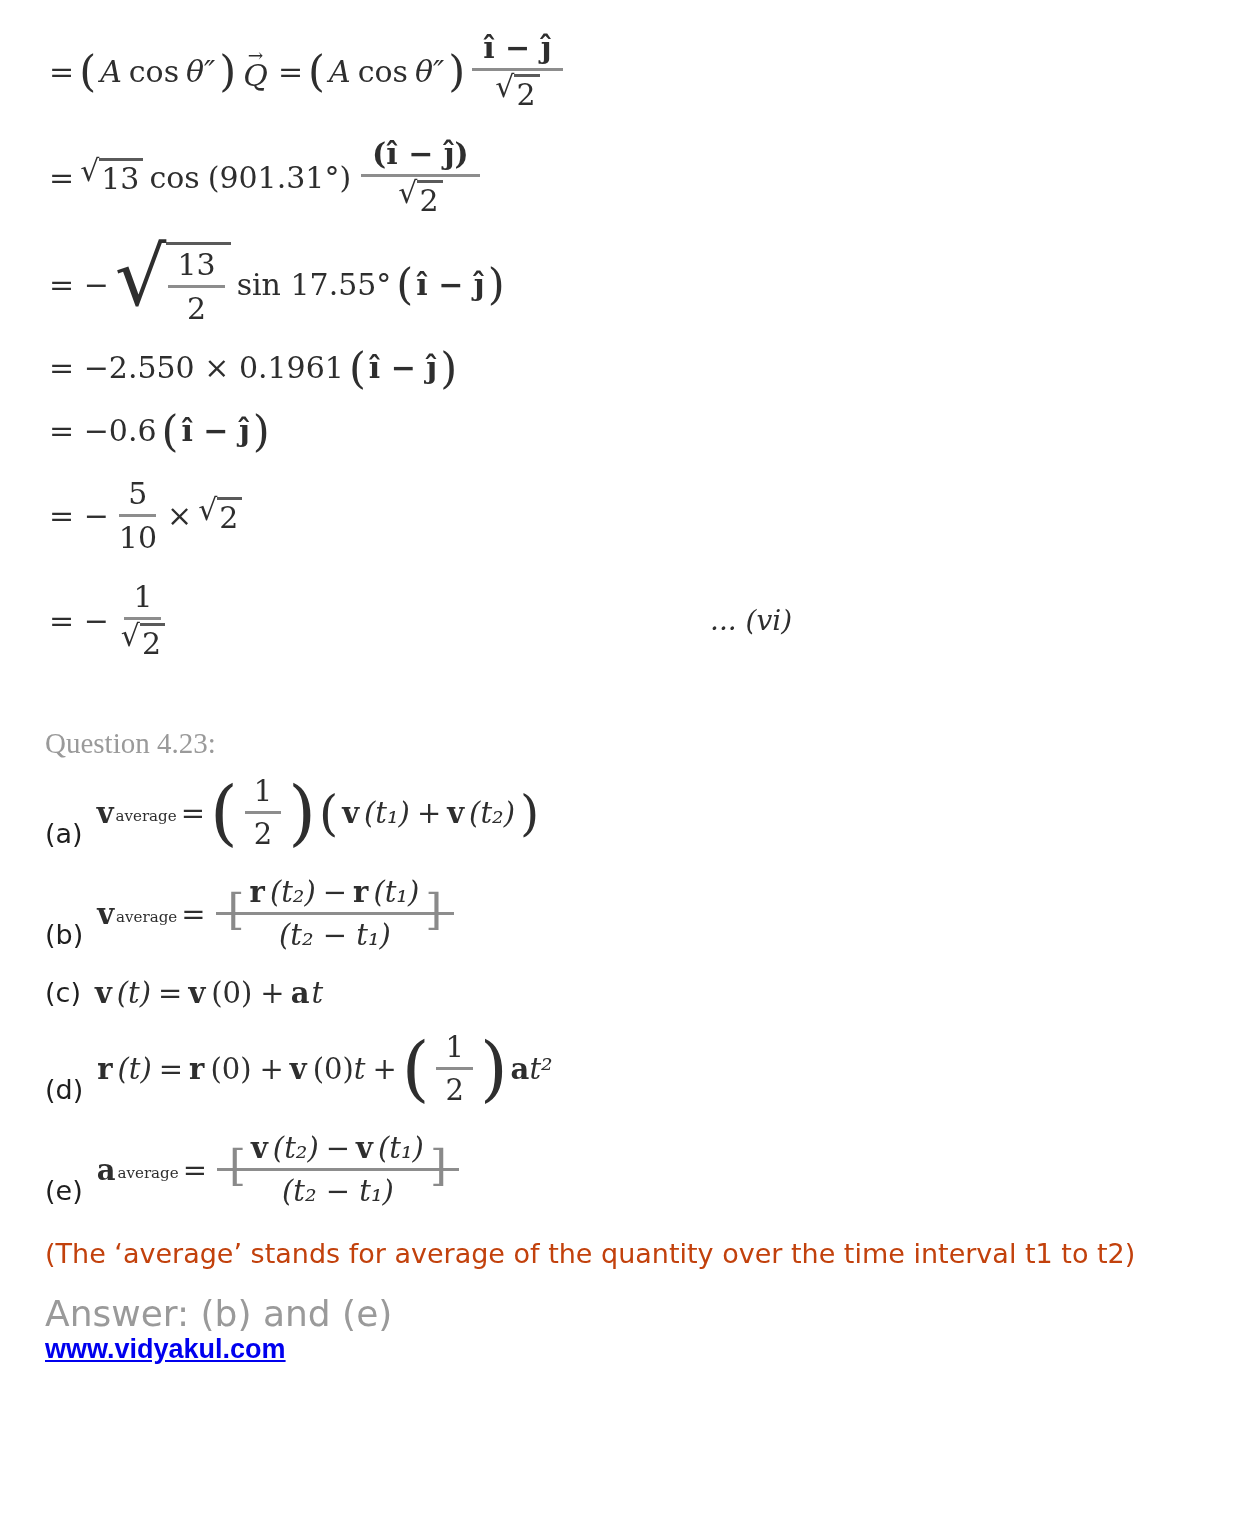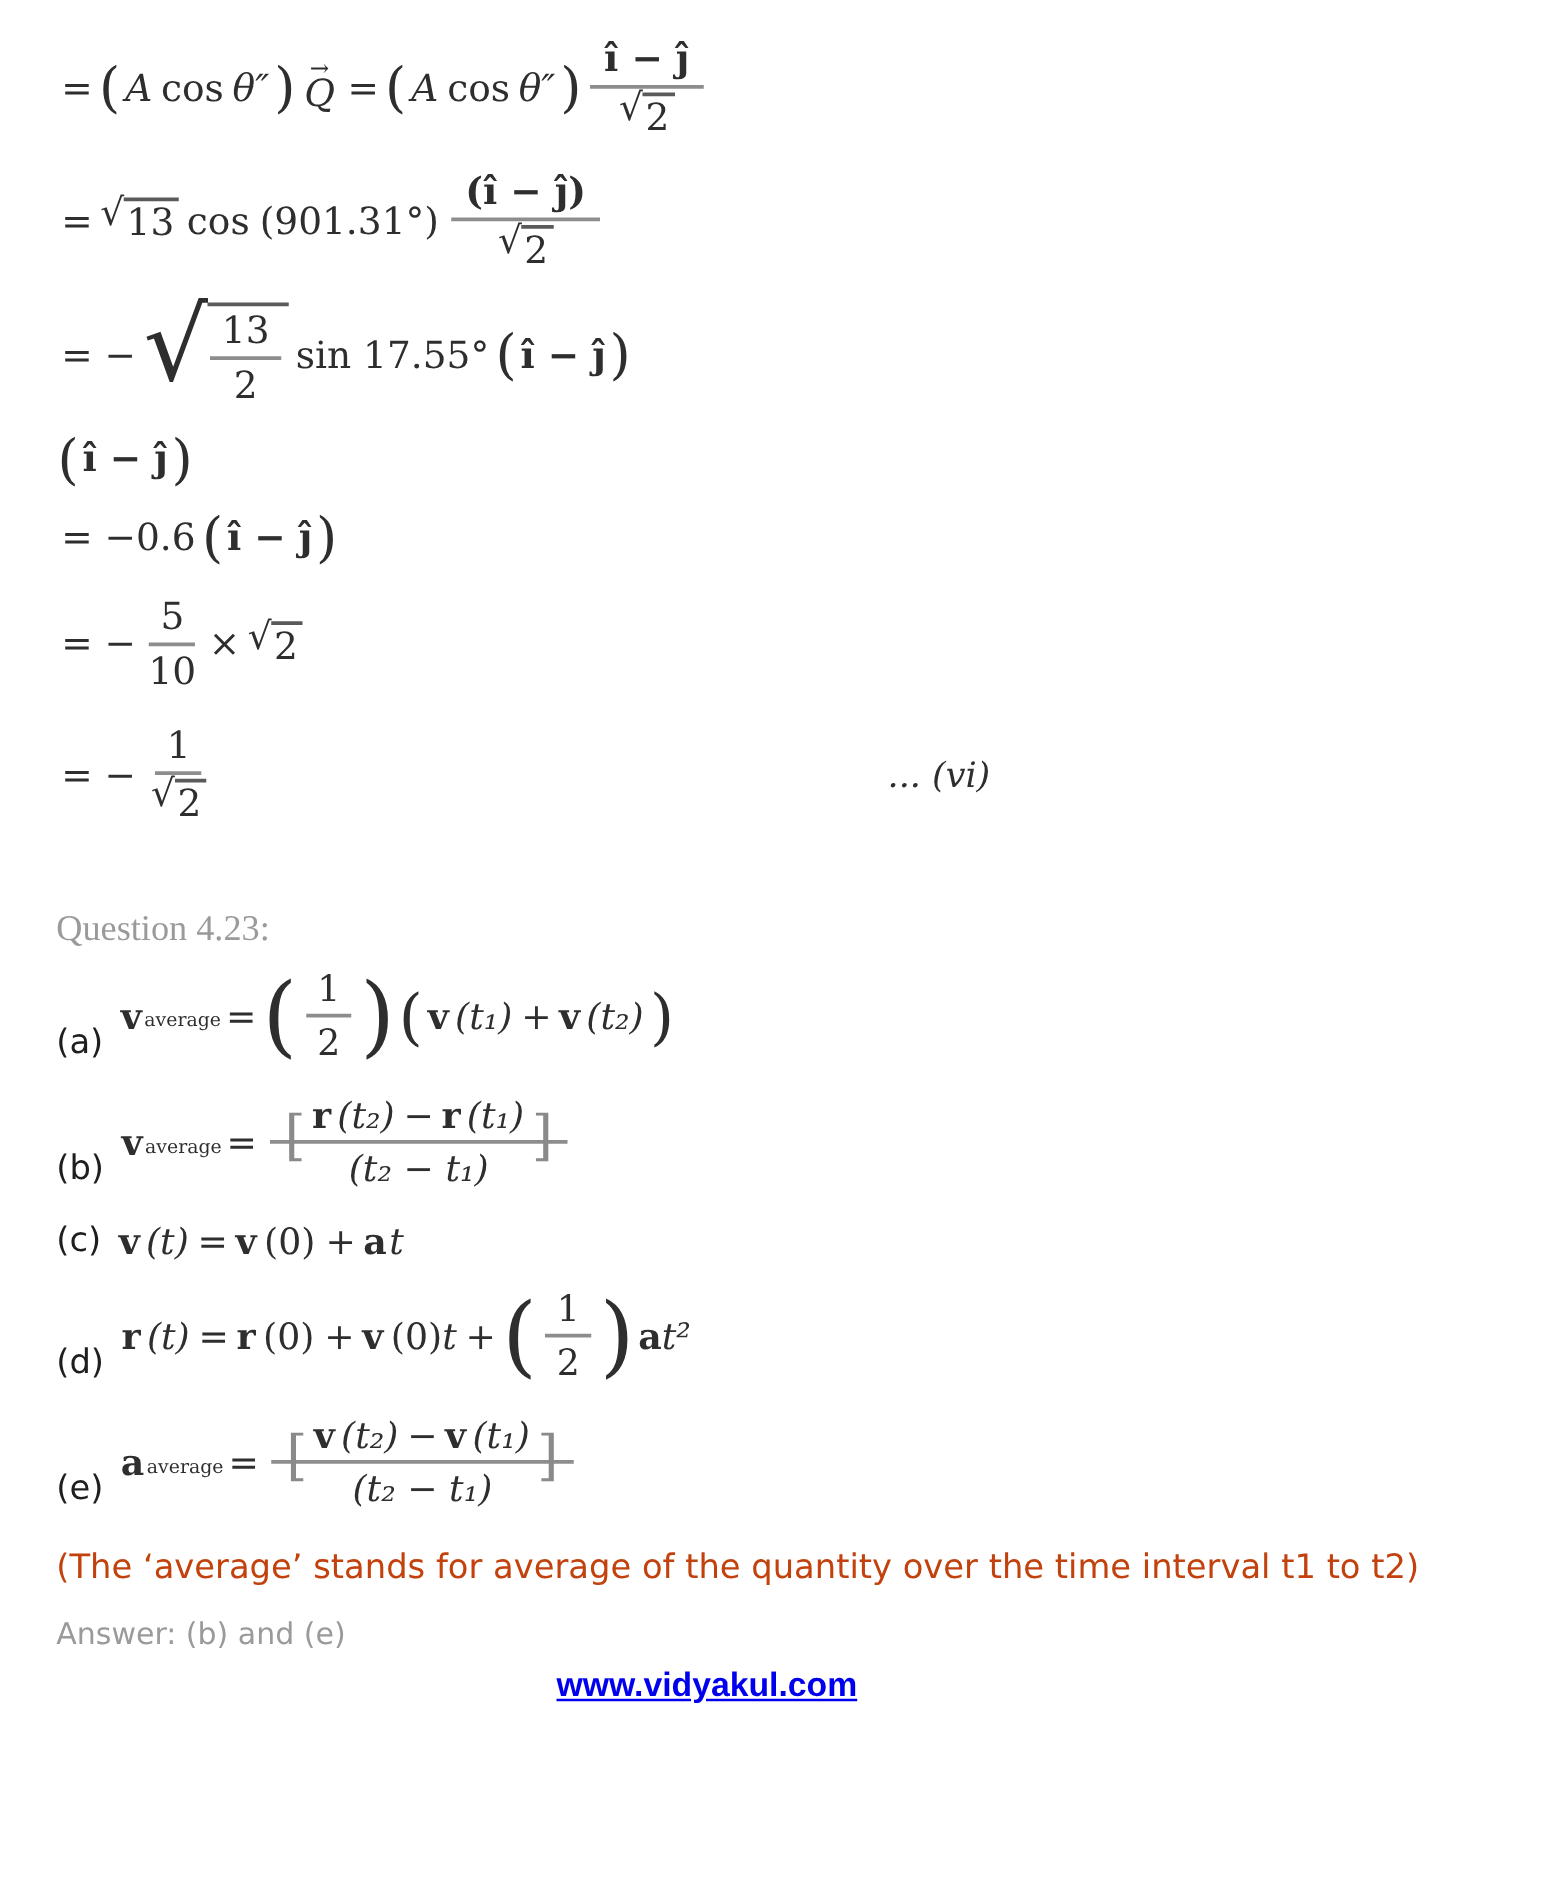--- a/index.html
+++ b/index.html
@@ -46,23 +46,23 @@
   .q-label { margin-top: 66px; font-size: 29px; color: #9a9a9a; font-family: Liberation Serif, serif; }
   .q-text  { margin-top: 30px; margin-bottom: 10px; font-size: 27px; color: #1c1c1c; }
 
   .opt { display: flex; align-items: flex-end; margin: 14px 0 24px 0; }
   .opt .olabel { font-size: 27px; color: #1e1e1e; margin: 0 12px 4px 0; line-height: 1; }
   .omath { display: flex; align-items: center; font-size: 29px; }
   .omath sub { font-size: 0.52em; line-height: 1; position: relative; top: 0.28em; }
   .opt.tight { margin-bottom: 20px; }
 
   .note   { margin-top: 30px; font-size: 27px; color: #c2410c; }
-  .answer { margin-top: 24px; font-size: 24px; color: #9a9a9a; }
-
-  .footer { margin-top: 12px; text-align: center; padding-right: 148px; }
+  .answer { margin-top: 24px; font-size: 36px; color: #9a9a9a; }
+
+  .footer { text-align: left; padding-right: 148px; }
   .footer a { color: #0000ee; font-weight: bold; font-size: 27px;
               text-decoration: underline; font-family: "Liberation Sans", "DejaVu Sans", sans-serif; }
 </style>
 </head>
 <body>
 
 <div class="content">
 
   <section class="math">
 
@@ -132,20 +132,21 @@
           </span>
         </span>
       </span>
       <span class="t">sin 17.55°</span>
       <span class="p">(</span>
       <span class="b">î − ĵ</span>
       <span class="p">)</span>
     </div>
 
     <div class="eqline single">
+      <span class="t">= −2.550 × 0.1961</span>
       <span class="p">(</span>
       <span class="b">î − ĵ</span>
       <span class="p">)</span>
     </div>
 
     <div class="eqline single">
       <span class="t">= −0.6</span>
       <span class="p">(</span>
       <span class="b">î − ĵ</span>
       <span class="p">)</span>

